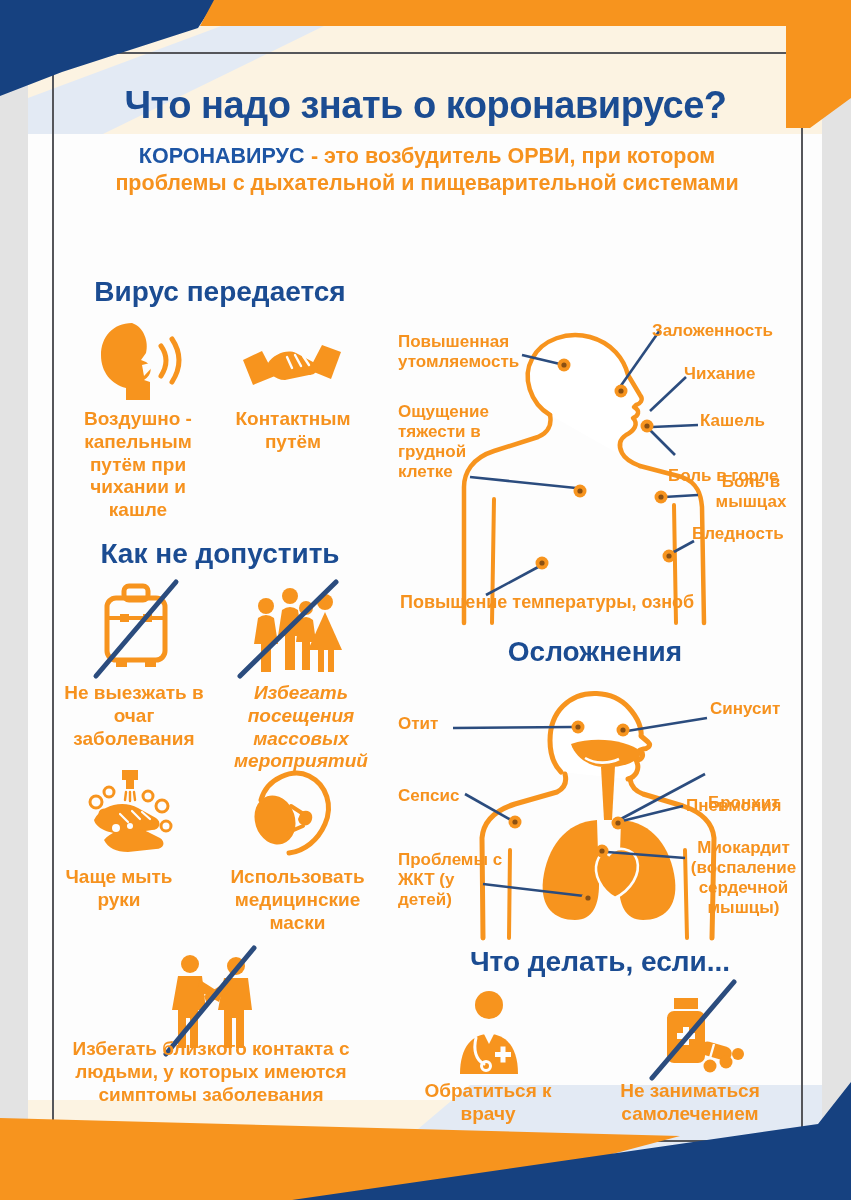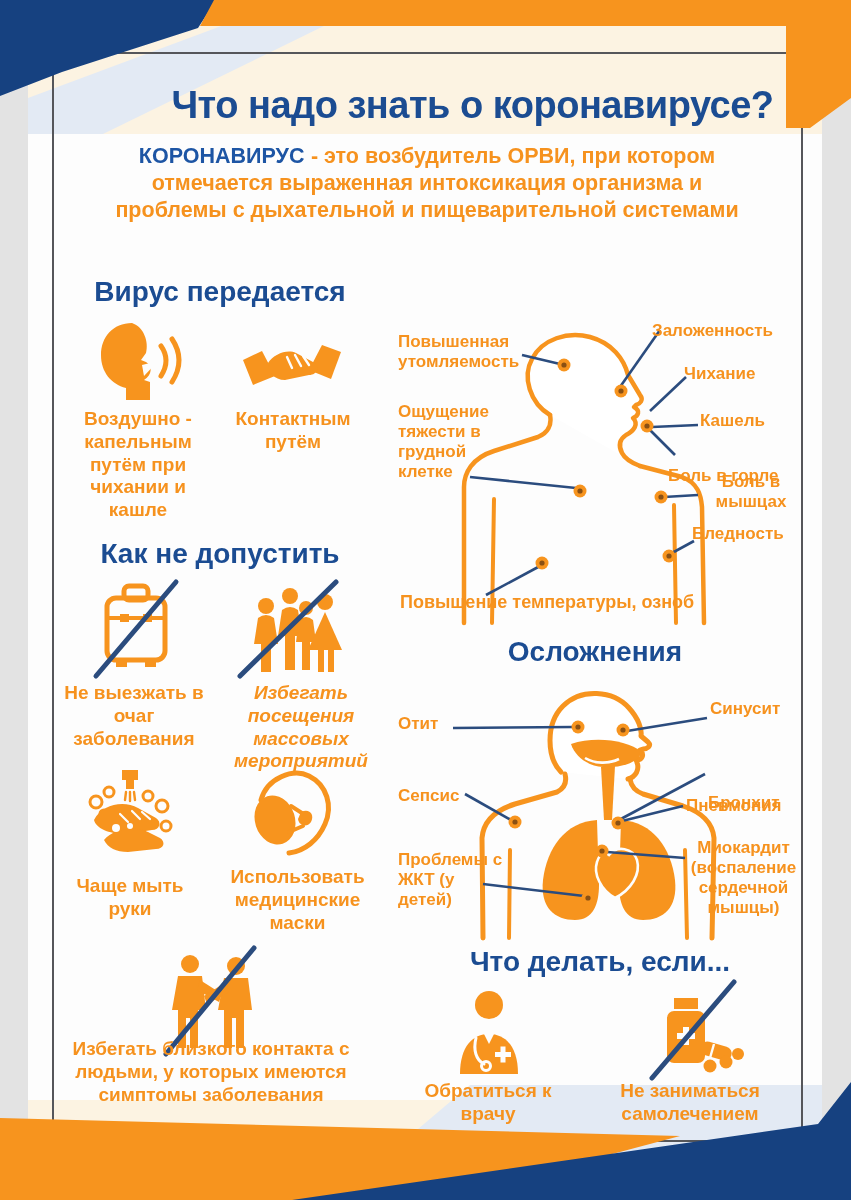--- a/index.html
+++ b/index.html
@@ -20,35 +20,35 @@
   .card-frame{left:52px;top:52px;width:747px;height:1086px;border:2px solid #55565a;background:transparent;}
   .band-navy-top{left:0;top:0;width:851px;height:100px;background:#164180;
     clip-path:polygon(0 0,216px 0,198px 28px,62px 72px,0 96px);}
   .band-orange-top{left:0;top:0;width:851px;height:130px;background:#f7941e;
     clip-path:polygon(214px 0,851px 0,851px 98px,810px 128px,786px 128px,786px 26px,200px 26px);}
   .band-orange-bottom{left:0;top:1110px;width:851px;height:90px;background:#f7941e;
     clip-path:polygon(0 8px,680px 26px,440px 90px,0 90px);}
   .band-navy-bottom{left:0;top:1070px;width:851px;height:130px;background:#164180;
     clip-path:polygon(851px 12px,851px 130px,292px 130px,818px 54px);}
   
-  .title{left:52px;top:84px;width:747px;text-align:center;font-size:38px;color:#1b4c92;letter-spacing:-.5px;padding-left:47px;}
+  .title{left:52px;top:84px;width:747px;text-align:center;font-size:38px;color:#1b4c92;letter-spacing:-.5px;}
   .intro{left:80px;top:143px;width:694px;text-align:center;font-size:21.5px;line-height:1.26;color:#f6921e;}
   .intro .term{color:#1d55a4;margin-right:.3em;}
   .h-sec{text-align:center;font-size:28px;color:#1b4c92;}
   .h-trans{left:60px;top:276px;width:320px;}
   .h-sympt{left:420px;top:276px;width:360px;}
   .h-prev{left:60px;top:538px;width:320px;}
   .h-compl{left:410px;top:636px;width:370px;}
   .h-act{left:410px;top:946px;width:380px;}
   .olabel{color:#f6921e;line-height:1.2;text-align:center;font-size:19px;}
   .lab-air{left:63px;top:408px;width:150px;}
   .lab-contact{left:218px;top:408px;width:150px;}
   .lab-p1{left:58px;top:682px;width:152px;}
   .lab-p2{left:222px;top:682px;width:158px;font-style:italic;}
-  .lab-p3{left:55px;top:866px;width:150px;margin-top:9px;}
+  .lab-p3{left:44px;top:866px;width:150px;}
   .lab-p4{left:210px;top:866px;width:175px;}
   .lab-p5{left:70px;top:1038px;width:282px;}
   .lab-doc{left:418px;top:1080px;width:140px;}
   .lab-med{left:592px;top:1080px;width:196px;}
   .slabel{color:#f6921e;font-size:17px;line-height:1.18;text-align:left;}
   .s0{left:398px;top:332px;width:148px;}
   .s1{left:652px;top:321px;width:150px;}
   .s2{left:684px;top:364px;width:110px;}
   .s3{left:700px;top:411px;width:100px;}
   .s4{left:398px;top:402px;width:115px;}
@@ -77,21 +77,20 @@
   <div class="abs blue-bottom"></div>
   <div class="abs card-frame"></div>
   <div class="abs band-navy-top"></div>
   <div class="abs band-orange-top"></div>
   <div class="abs band-orange-bottom"></div>
   <div class="abs band-navy-bottom"></div>
 
   <div class="abs title">Что надо знать о коронавирусе?</div>
   <div class="abs intro">
     <div><span class="term">КОРОНАВИРУС</span><span>- это возбудитель ОРВИ, при котором</span></div>
-    <div>отмечается выраженная интоксикация организма и</div>
     <div>проблемы с дыхательной и пищеварительной системами</div>
   </div>
 
   <div class="abs h-sec h-trans">Вирус передается</div>
 
   <svg class="abs" style="left:98px;top:320px" width="84" height="80" viewBox="0 0 84 80">
     <path fill="#f7941e" d="M34,3 C15,3 3,17 3,35 C3,52 13,64 28,68 L28,80 L52,80 L52,62 L46,60 C54,55 55,46 48,42 L43,40 L48,33 C51,22 46,7 34,3 Z"></path>
     <path fill="#fdfdfd" d="M44,45 L60,41 L46,56 Z"></path>
     <path fill="none" stroke="#f7941e" stroke-width="5" stroke-linecap="round" d="M63,26 Q73,40 63,56"></path>
     <path fill="none" stroke="#f7941e" stroke-width="5" stroke-linecap="round" d="M74,19 Q88,40 74,62"></path>

